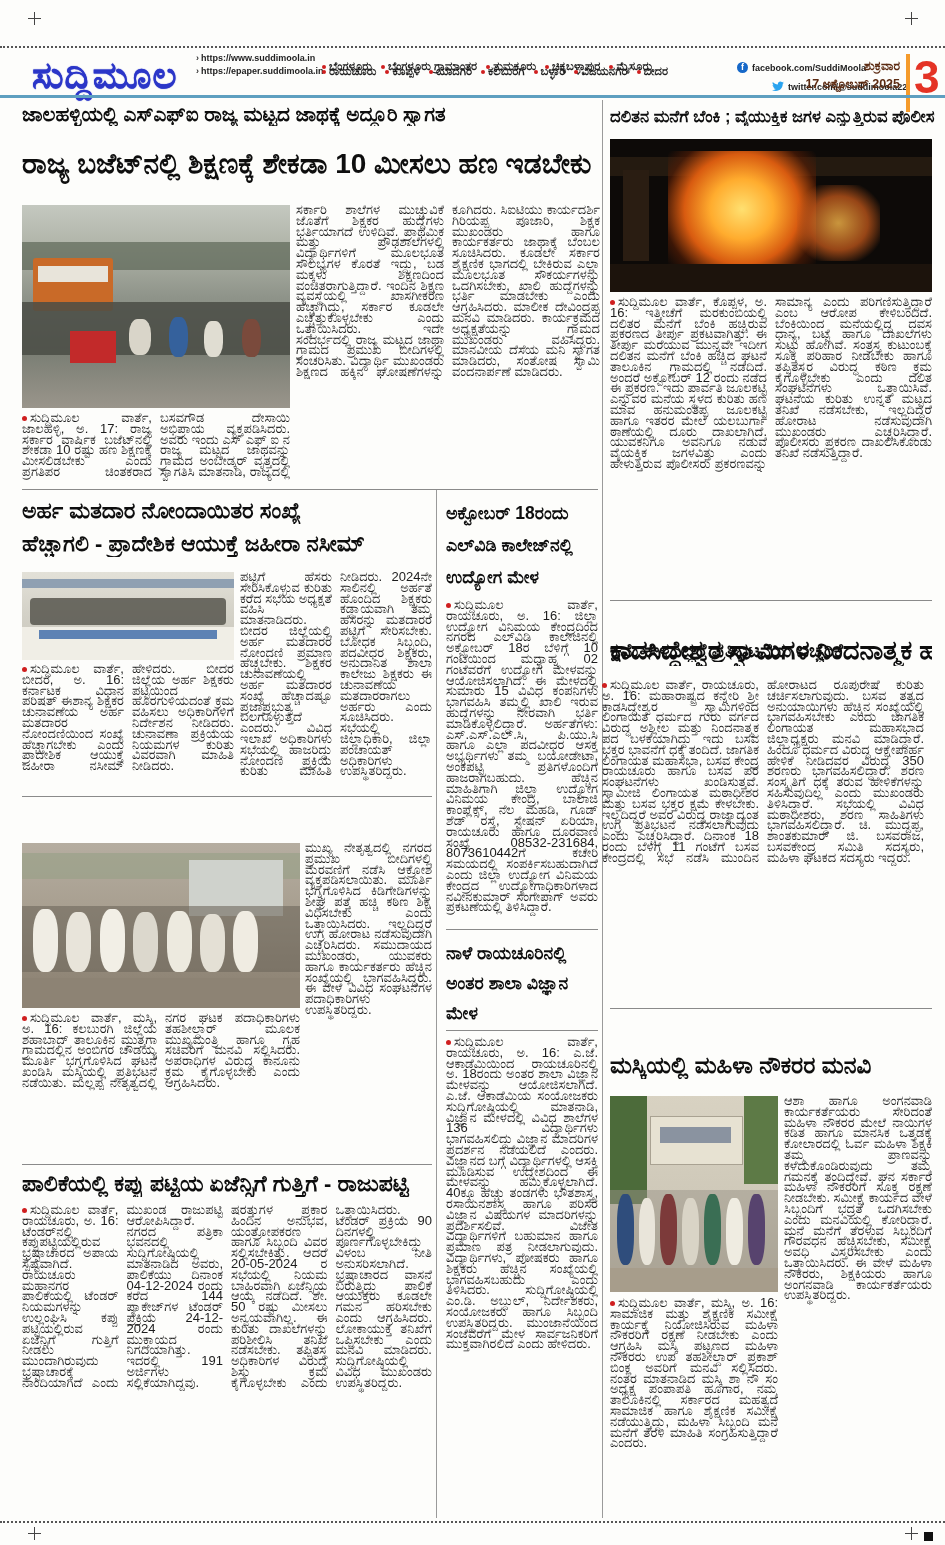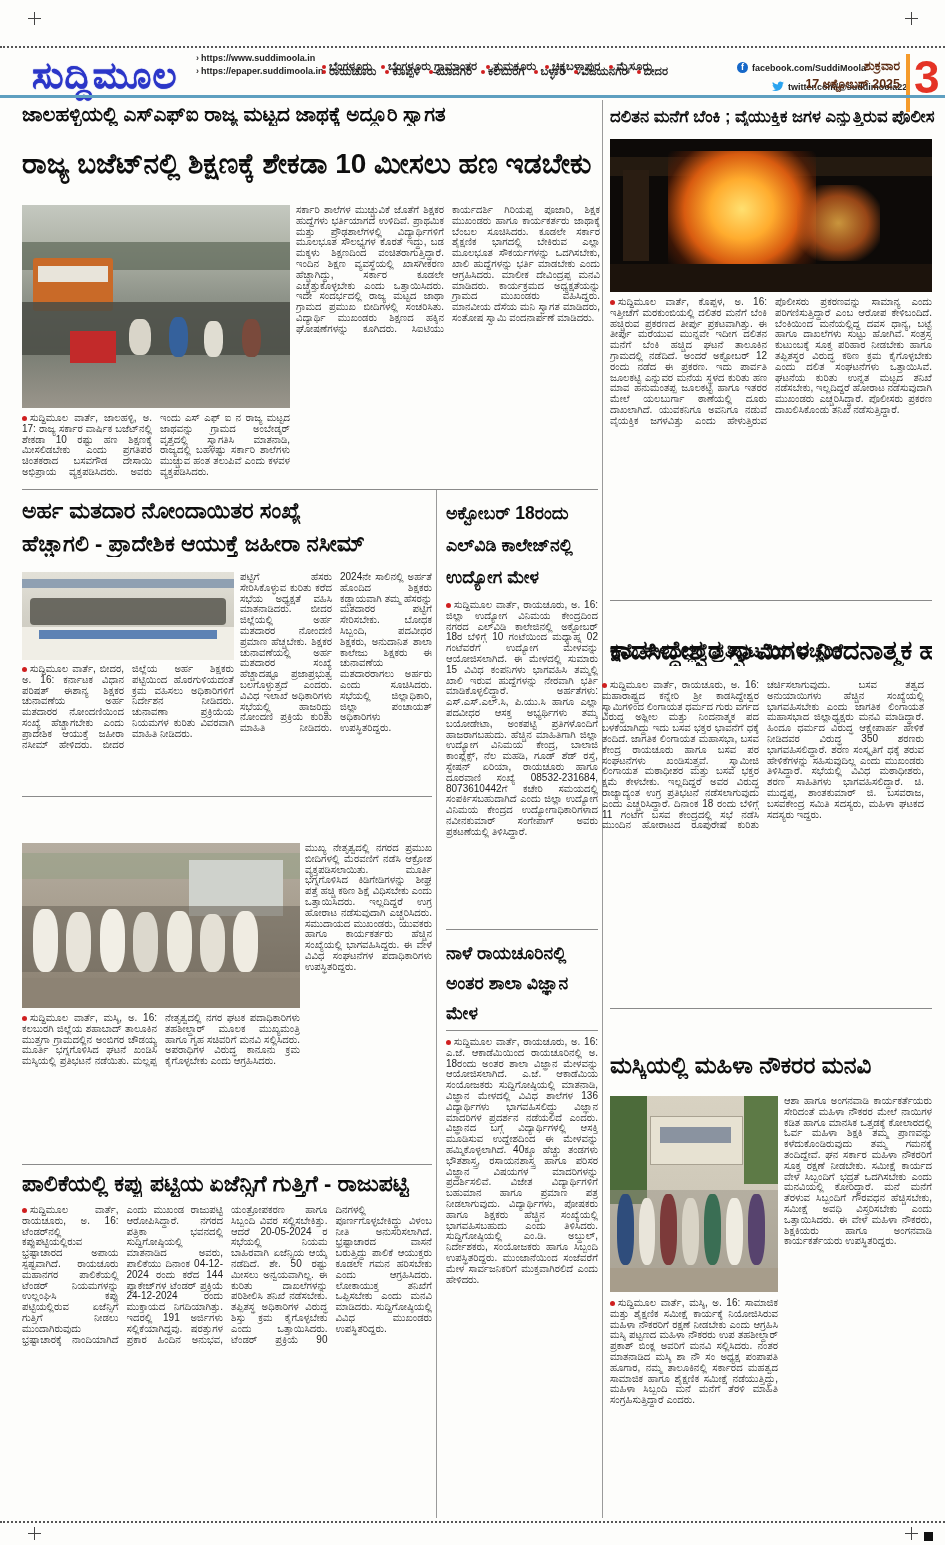--- a/index.html
+++ b/index.html
@@ -19,21 +19,21 @@
   .cities{display:flex;gap:9px;align-items:center;font-size:11.5px;font-weight:bold;color:#1d1d1d;white-space:nowrap;}
   .cities .it{display:flex;align-items:center;gap:3px;}
   .rdot{width:4px;height:4px;border-radius:50%;background:#cf1f1f;display:inline-block;}
   .soc{display:flex;align-items:center;gap:4px;font-size:9px;font-weight:bold;color:#222;white-space:nowrap;}
   .fb{width:11px;height:11px;border-radius:50%;background:#1668c8;color:#fff;font-size:9px;font-weight:bold;
       display:flex;align-items:center;justify-content:center;line-height:11px;}
   .date-txt{font-size:12.5px;font-weight:bold;color:#5c2b12;text-align:right;line-height:17px;white-space:nowrap;}
   .pagenum{font-size:46px;font-weight:bold;color:#e43325;line-height:46px;}
   .hl{font-weight:bold;color:#0e0e0e;white-space:nowrap;overflow:hidden;}
   .hl-wrap{font-weight:bold;color:#0e0e0e;overflow:hidden;}
-  .bt{font-size:10px;line-height:10.8px;text-align:justify;color:#1c1c1c;overflow:hidden;word-break:break-word;}
+  .bt{font-size:13px;line-height:10.8px;text-align:justify;color:#1c1c1c;overflow:hidden;word-break:break-word;}
   .cols2{column-count:2;column-gap:8px;}
   .cols4{column-count:4;column-gap:8px;}
   .byl{font-weight:normal;}
   .bb{display:inline-block;width:5px;height:5px;border-radius:50%;background:#cf1f1f;margin-right:3px;vertical-align:middle;}
   .photo{position:absolute;overflow:hidden;}
   .teal{position:absolute;left:0;width:945px;height:3px;background:#5e9fc0;}
 </style>
 </head>
 <body>
 

